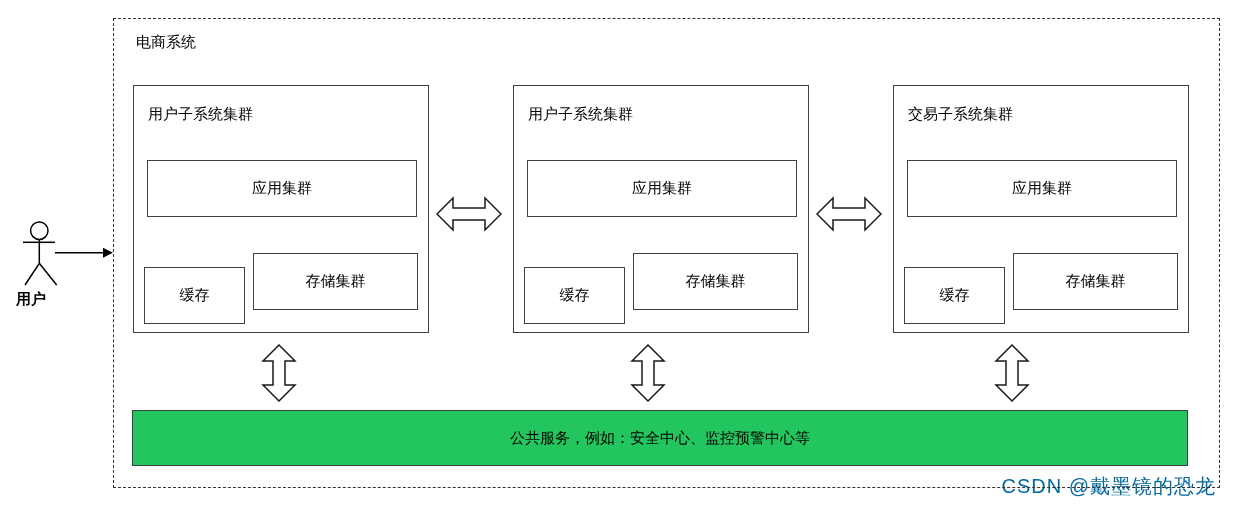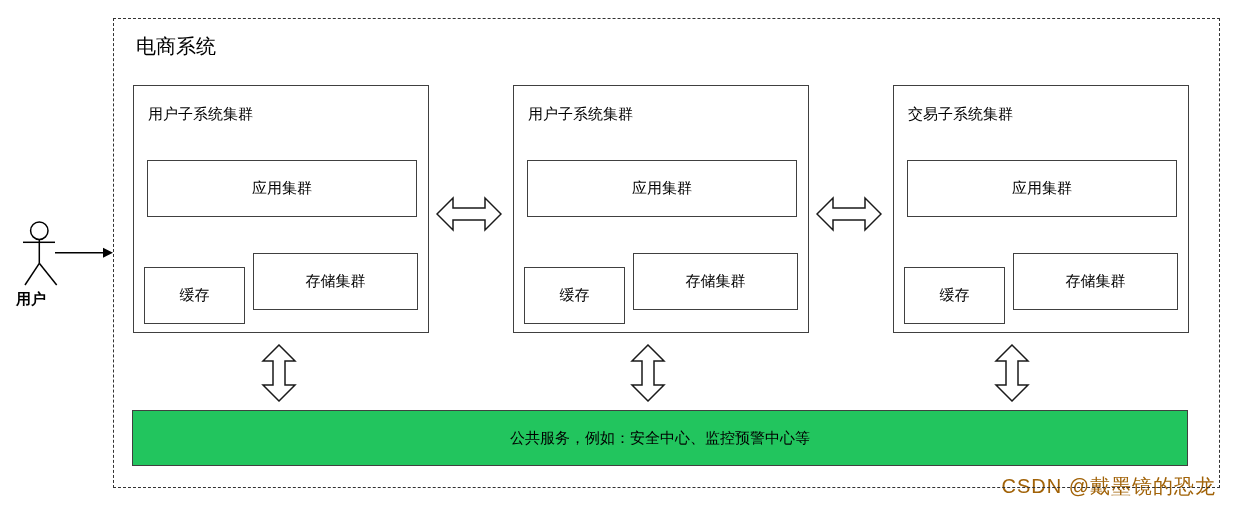--- a/index.html
+++ b/index.html
@@ -21,21 +21,21 @@
   
   .boundary {
     left: 113px; top: 18px;
     width: 1105px; height: 468px;
     border: 1px dashed #333333;
     background: transparent;
     pointer-events: none;
   }
   .boundary-label {
     left: 136px; top: 33px;
-    font-size: 20px;
+    font-size: 15px;
     white-space: nowrap;
   }
 
   
   .subsystem {
     top: 85px;
     width: 294px; height: 246px;
     border: 1px solid #404040;
     background: #ffffff;
   }
@@ -79,21 +79,21 @@
     text-align: left;
     font-size: 15px;
     font-weight: 700;
   }
 
   .watermark {
     right: 18px; top: 473px;
     font-size: 20px;
     letter-spacing: 1px;
     white-space: nowrap;
-    color: #a16207;
+    color: #0369a1;
   }
 
   svg { display: block; }
 </style>
 </head>
 <body>
 
 <div id="canvas">
 
   <div class="abs watermark">CSDN @戴墨镜的恐龙</div>

